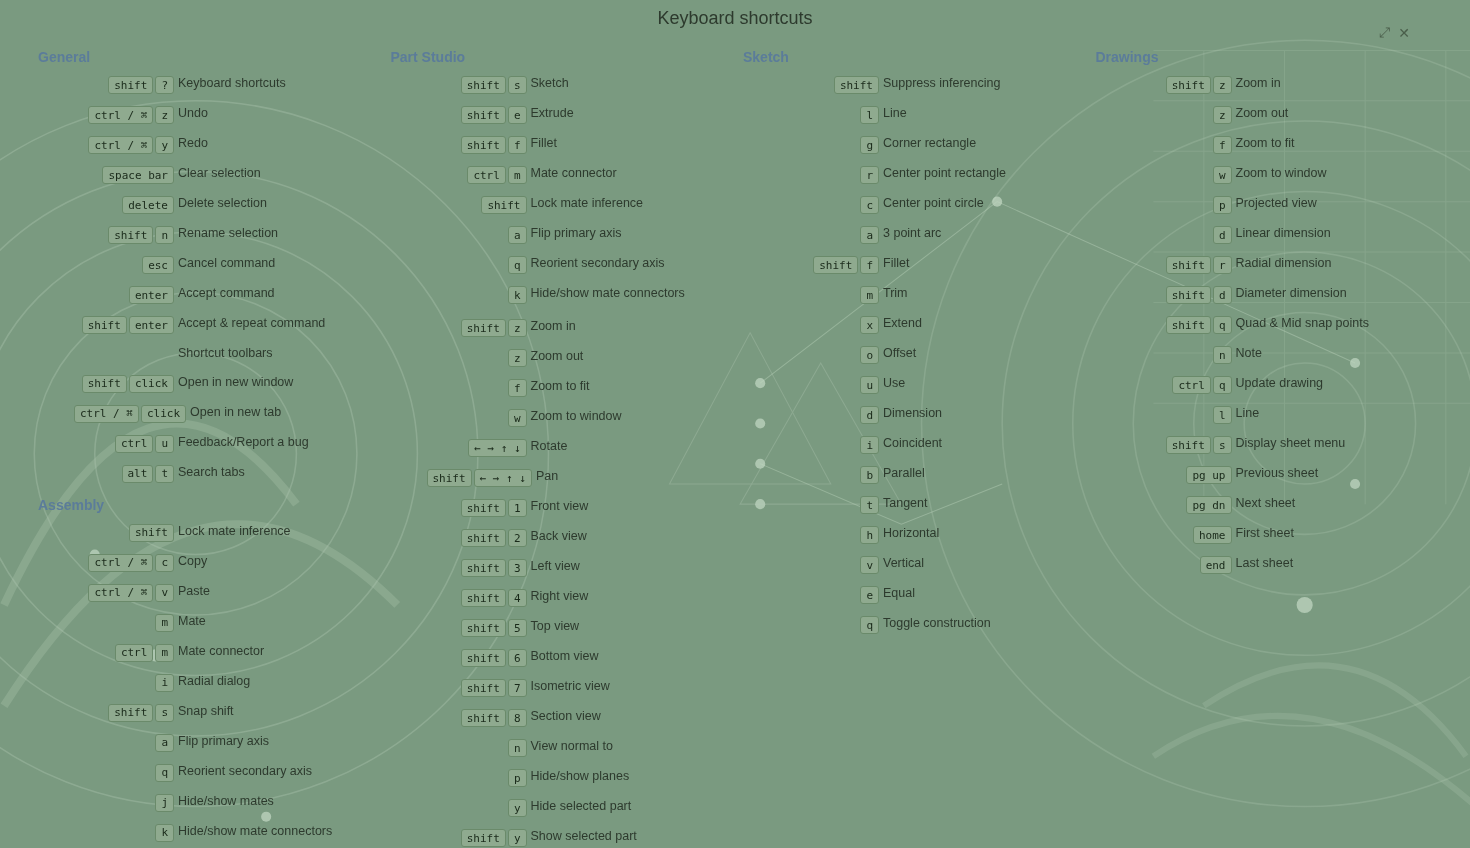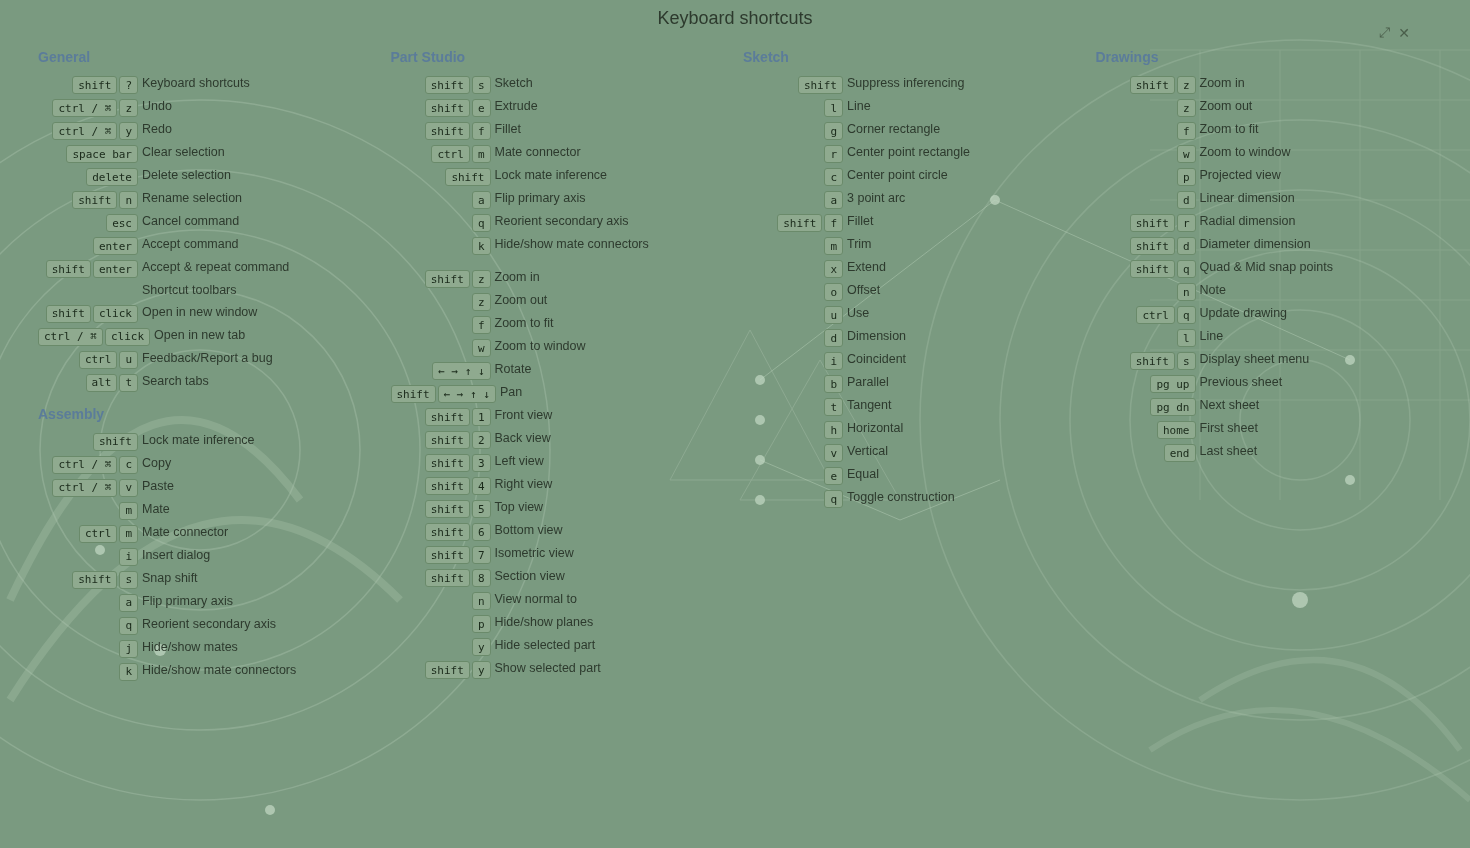--- a/index.html
+++ b/index.html
@@ -58,21 +58,22 @@
     .section-title {
       font-size: 14px;
       font-weight: 600;
       color: #5b7c9a;
       margin-bottom: 10px;
     }
 
     .shortcut-list {
       display: flex;
       flex-direction: column;
-      gap: 4px;
+      gap: 11px;
+      margin-left: 36px;
     }
 
     .shortcut-row {
       display: flex;
       align-items: flex-start;
       gap: 4px;
     }
 
     .keys {
       display: flex;
@@ -330,21 +331,21 @@
           <div class="keys">
               <span class="key">ctrl</span>
               <span class="key">m</span>
             </div>
           <div class="action-text">Mate connector</div>
         </div>
         <div class="shortcut-row">
           <div class="keys">
               <span class="key">i</span>
             </div>
-          <div class="action-text">Insert dialog</div>
+          <div class="action-text">Radial dialog</div>
         </div>
         <div class="shortcut-row">
           <div class="keys">
               <span class="key">shift</span>
               <span class="key">s</span>
             </div>
           <div class="action-text">Snap shift</div>
         </div>
         <div class="shortcut-row">
           <div class="keys">

